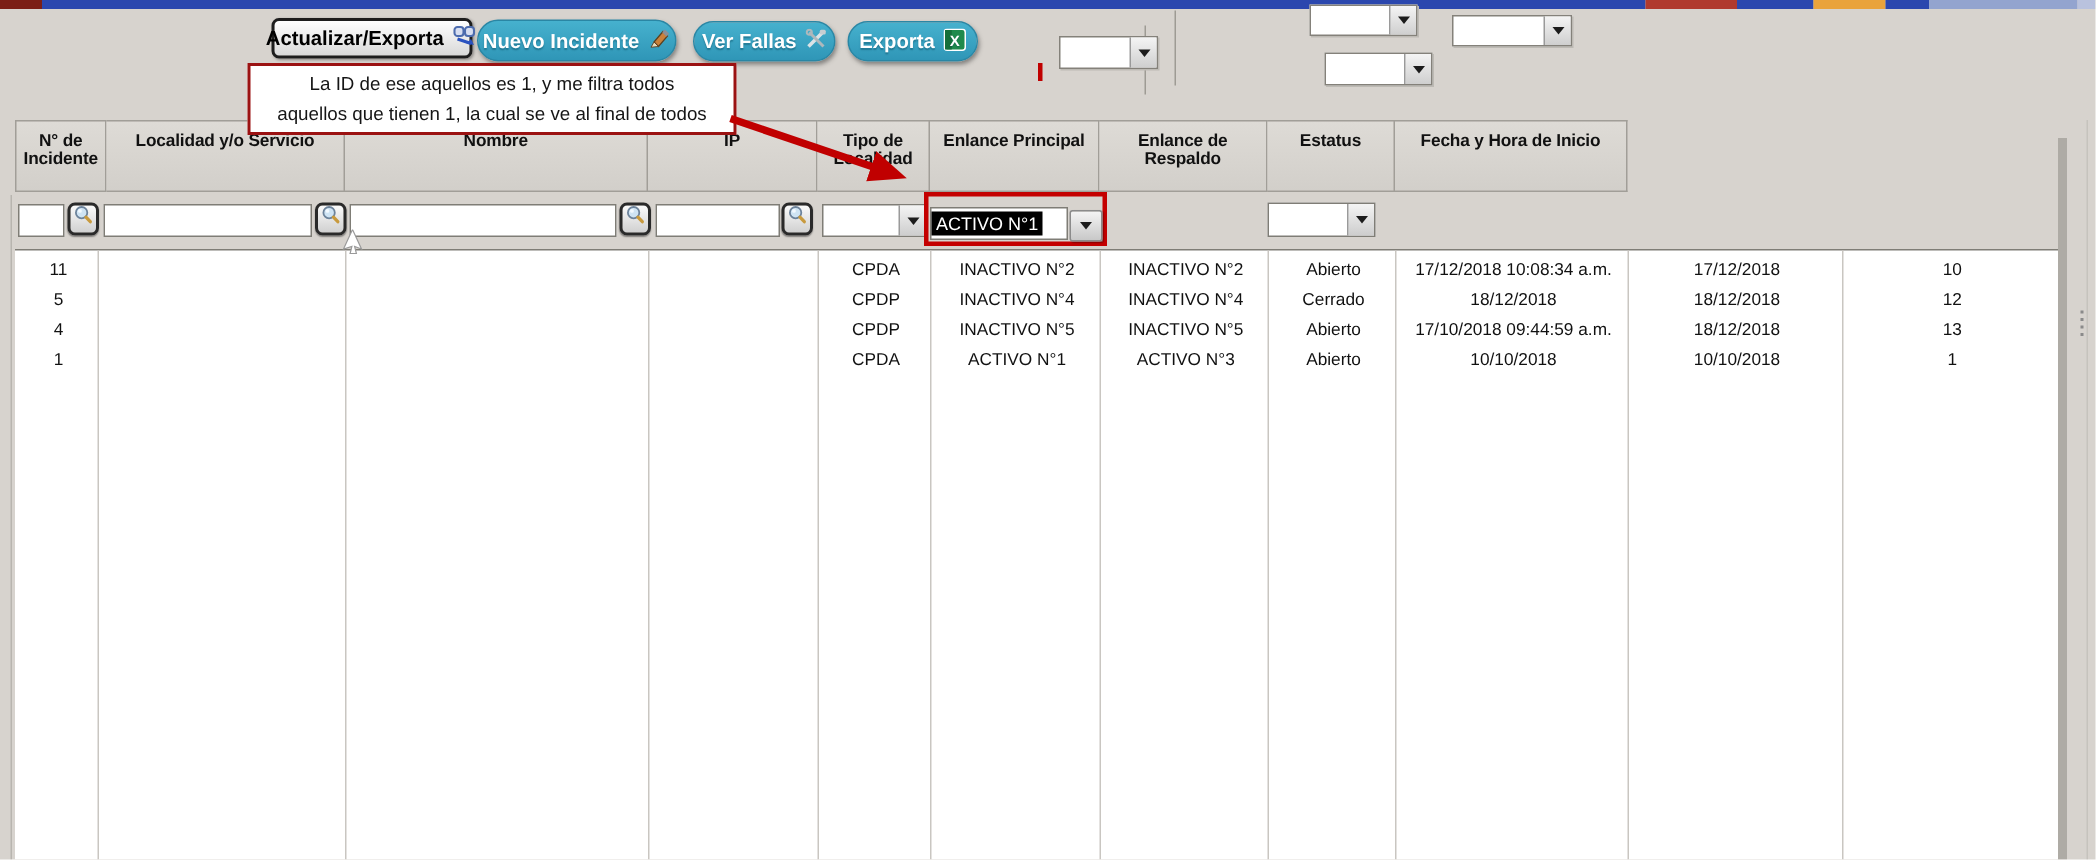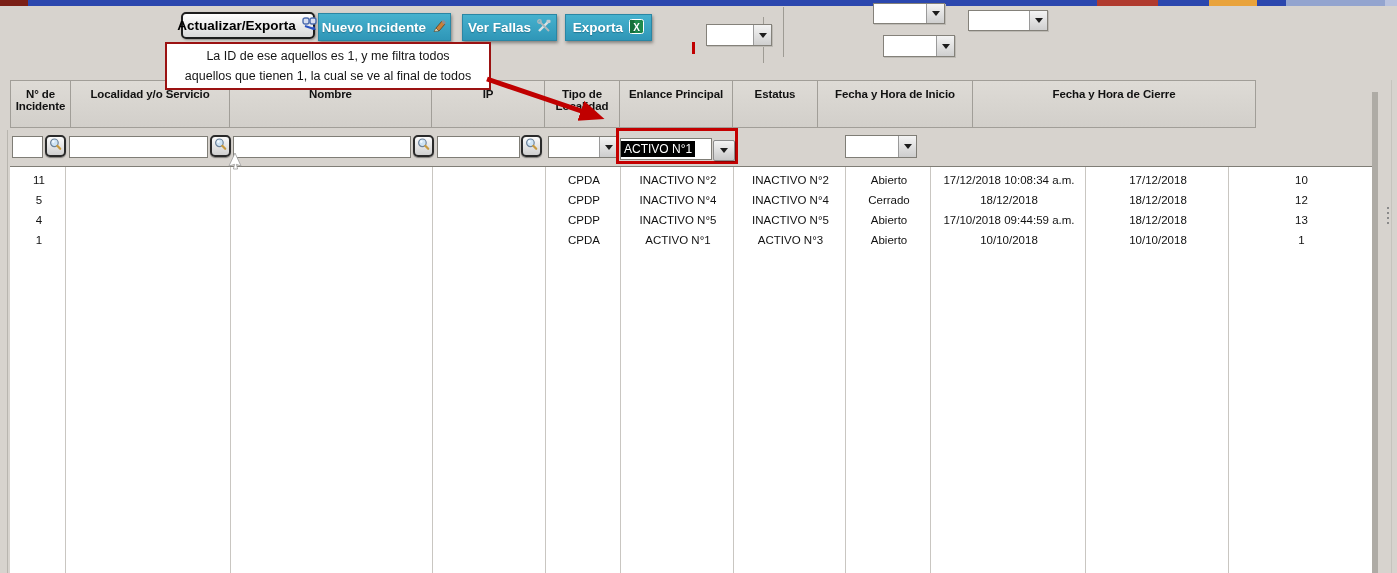--- a/index.html
+++ b/index.html
@@ -6,21 +6,21 @@
   #app{position:relative;width:1397px;height:573px;background:#d7d3ce;overflow:hidden;
        font-family:"Liberation Sans",sans-serif;color:#111;}
   
   #titlebar{position:absolute;left:0;top:0;width:1397px;height:6px;display:flex;}
   #titlebar div{height:6px;}
   
   .btn{position:absolute;display:flex;align-items:center;justify-content:center;gap:6px;
        font-weight:bold;font-size:13.5px;cursor:default;box-sizing:border-box;}
   .btn-gray{background:linear-gradient(#fefefe,#d9d9d9);border:2px solid #1d1d1d;border-radius:5px;
        color:#000;box-shadow:1px 1px 2px rgba(0,0,0,.35);}
-  .btn-teal{background:linear-gradient(#46b1ce,#2f96b7);border:1px solid #2a86a4;border-radius:0;
+  .btn-teal{background:linear-gradient(#46b1ce,#2f96b7);border:1px solid #2a86a4;border-radius:14px;
        color:#fff;box-shadow:1px 2px 3px rgba(50,50,50,.5);text-shadow:0 1px 1px rgba(0,60,80,.4);}
   #btn-update{left:181px;top:12px;width:134px;height:27px;}
   #btn-new{left:318px;top:13px;width:133px;height:28px;}
   #btn-fail{left:462px;top:14px;width:95px;height:27px;}
   #btn-export{left:565px;top:14px;width:87px;height:27px;}
   .tb-divider{position:absolute;width:1px;background:#9e9b94;}
   .red-dash{position:absolute;left:692px;top:42px;width:3px;height:12px;background:#c00000;}
   
   .combo{position:absolute;background:#fff;border:1px solid #84817a;box-sizing:border-box;
          box-shadow:1px 1px 0 #bdbab4;}
@@ -179,23 +179,23 @@
   </svg>
   <div id="red-rect"></div>
 
   <div id="hdr">
     <div class="h hw0">N° de Incidente</div>
     <div class="h hw1">Localidad y/o Servicio</div>
     <div class="h hw2">Nombre</div>
     <div class="h hw3">IP</div>
     <div class="h hw4">Tipo de Localidad</div>
     <div class="h hw5">Enlance Principal</div>
+    <div class="h hw6">Enlance de Respaldo</div>
     <div class="h hw7">Estatus</div>
     <div class="h hw8">Fecha y Hora de Inicio</div>
-    <div class="h hw9">Fecha y Hora de Cierre</div>
   </div>
 
   <input class="fin" style="left: 12px; width: 31px;">
   <div class="mbtn" style="left:45px;">
     <span>
       <svg width="13" height="13" viewBox="0 0 13 13">
         <circle cx="5.4" cy="4.8" r="3.8" fill="#cfe4f4" stroke="#6d839b" stroke-width="1.2"></circle>
         <circle cx="4.3" cy="3.6" r="1.3" fill="#f2f9ff"></circle>
         <path d="M8.3 7.8 L11.2 10.8" stroke="#c89a3e" stroke-width="2.2" stroke-linecap="round"></path>
       </svg>

